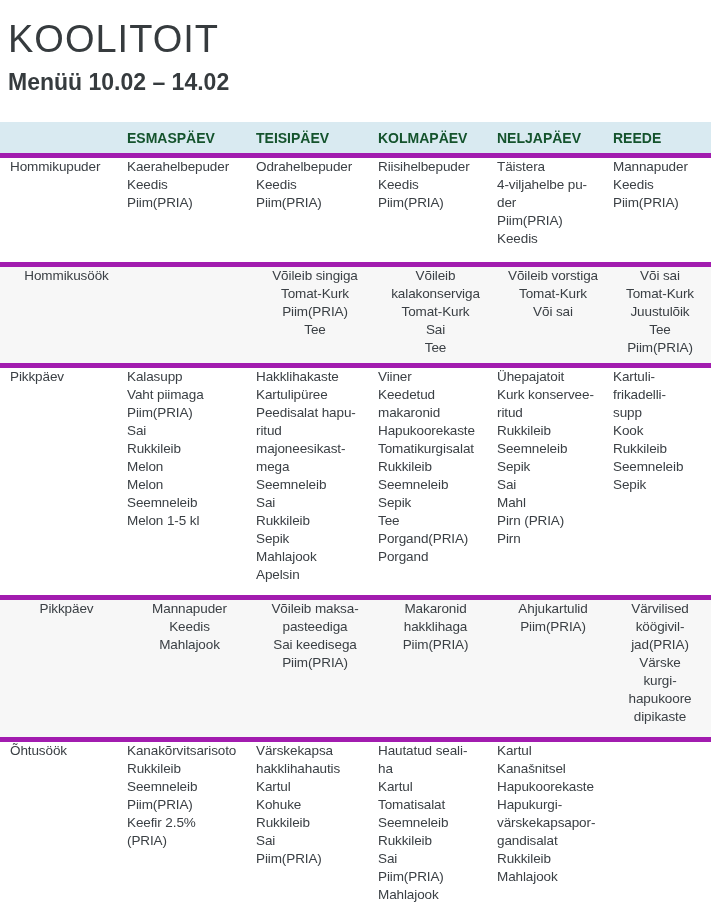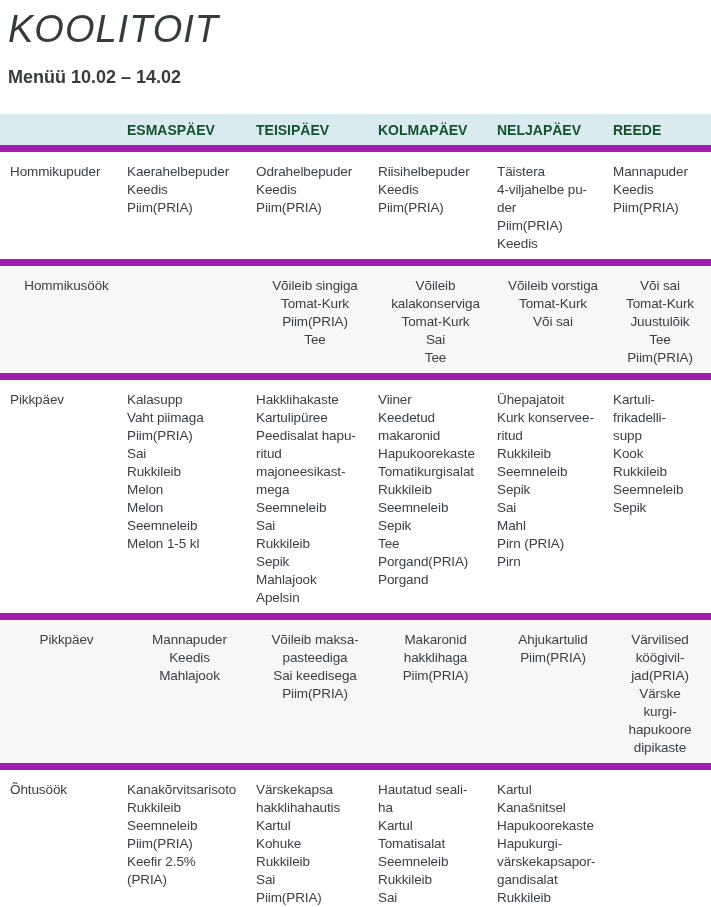--- a/index.html
+++ b/index.html
@@ -9,28 +9,27 @@
     font-family: "Liberation Sans", sans-serif;
     color: #3b4045;
   }
   .page { padding: 4px 0 0 0; }
 
   .page-title {
     font-size: 38px;
     font-weight: 300;
     letter-spacing: 1px;
     color: #363b3e;
-    margin: 4px 0 0 8px;
-    font-style: italic;
+    margin: 14px 0 0 8px;
   }
   .page-subtitle {
-    font-size: 18px;
+    font-size: 23px;
     font-weight: 700;
     color: #363b3e;
-    margin: 16px 0 0 8px;
+    margin: 8px 0 0 8px;
   }
 
   .menu-table { margin-top: 26px; width: 711px; }
 
   .t-row {
     display: grid;
     grid-template-columns: 117px 129px 122px 119px 116px 1fr;
     padding-left: 10px;
   }
   .t-head {
@@ -40,22 +39,21 @@
   }
   .t-head .hcell {
     font-size: 14px;
     font-weight: 700;
     color: #14532d;
     letter-spacing: 0;
     padding-right: 4px;
     white-space: nowrap;
   }
   .t-body-row {
-    border-top: 7px solid #a21caf;
-    padding-top: 11px;
+    border-top: 5px solid #a21caf;
     padding-bottom: 6px;
   }
   .t-body-row.stripe { background: #f7f7f7; text-align: center; }
 
   .cell, .row-label {
     font-size: 13.5px;
     line-height: 18px;
     letter-spacing: -0.1px;
     padding-right: 4px;
     white-space: pre-line;

